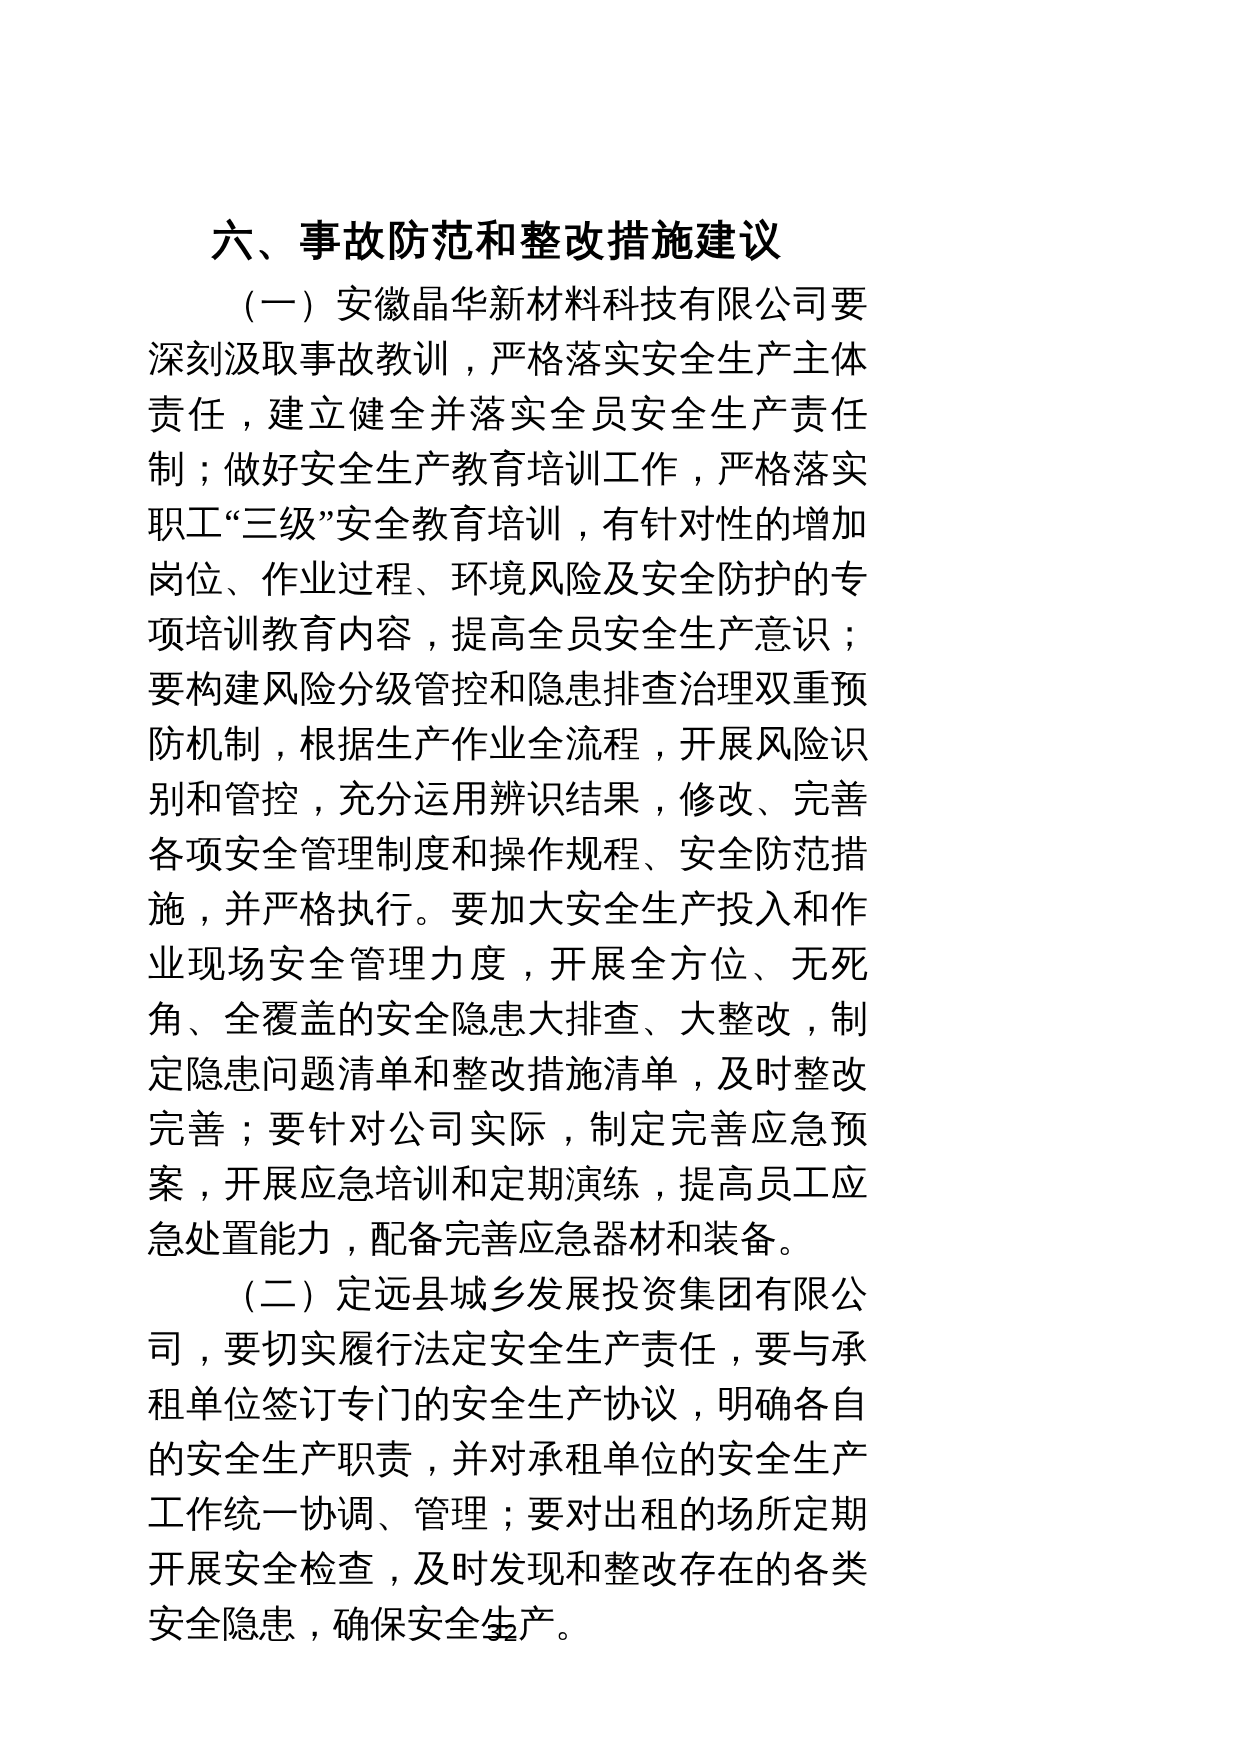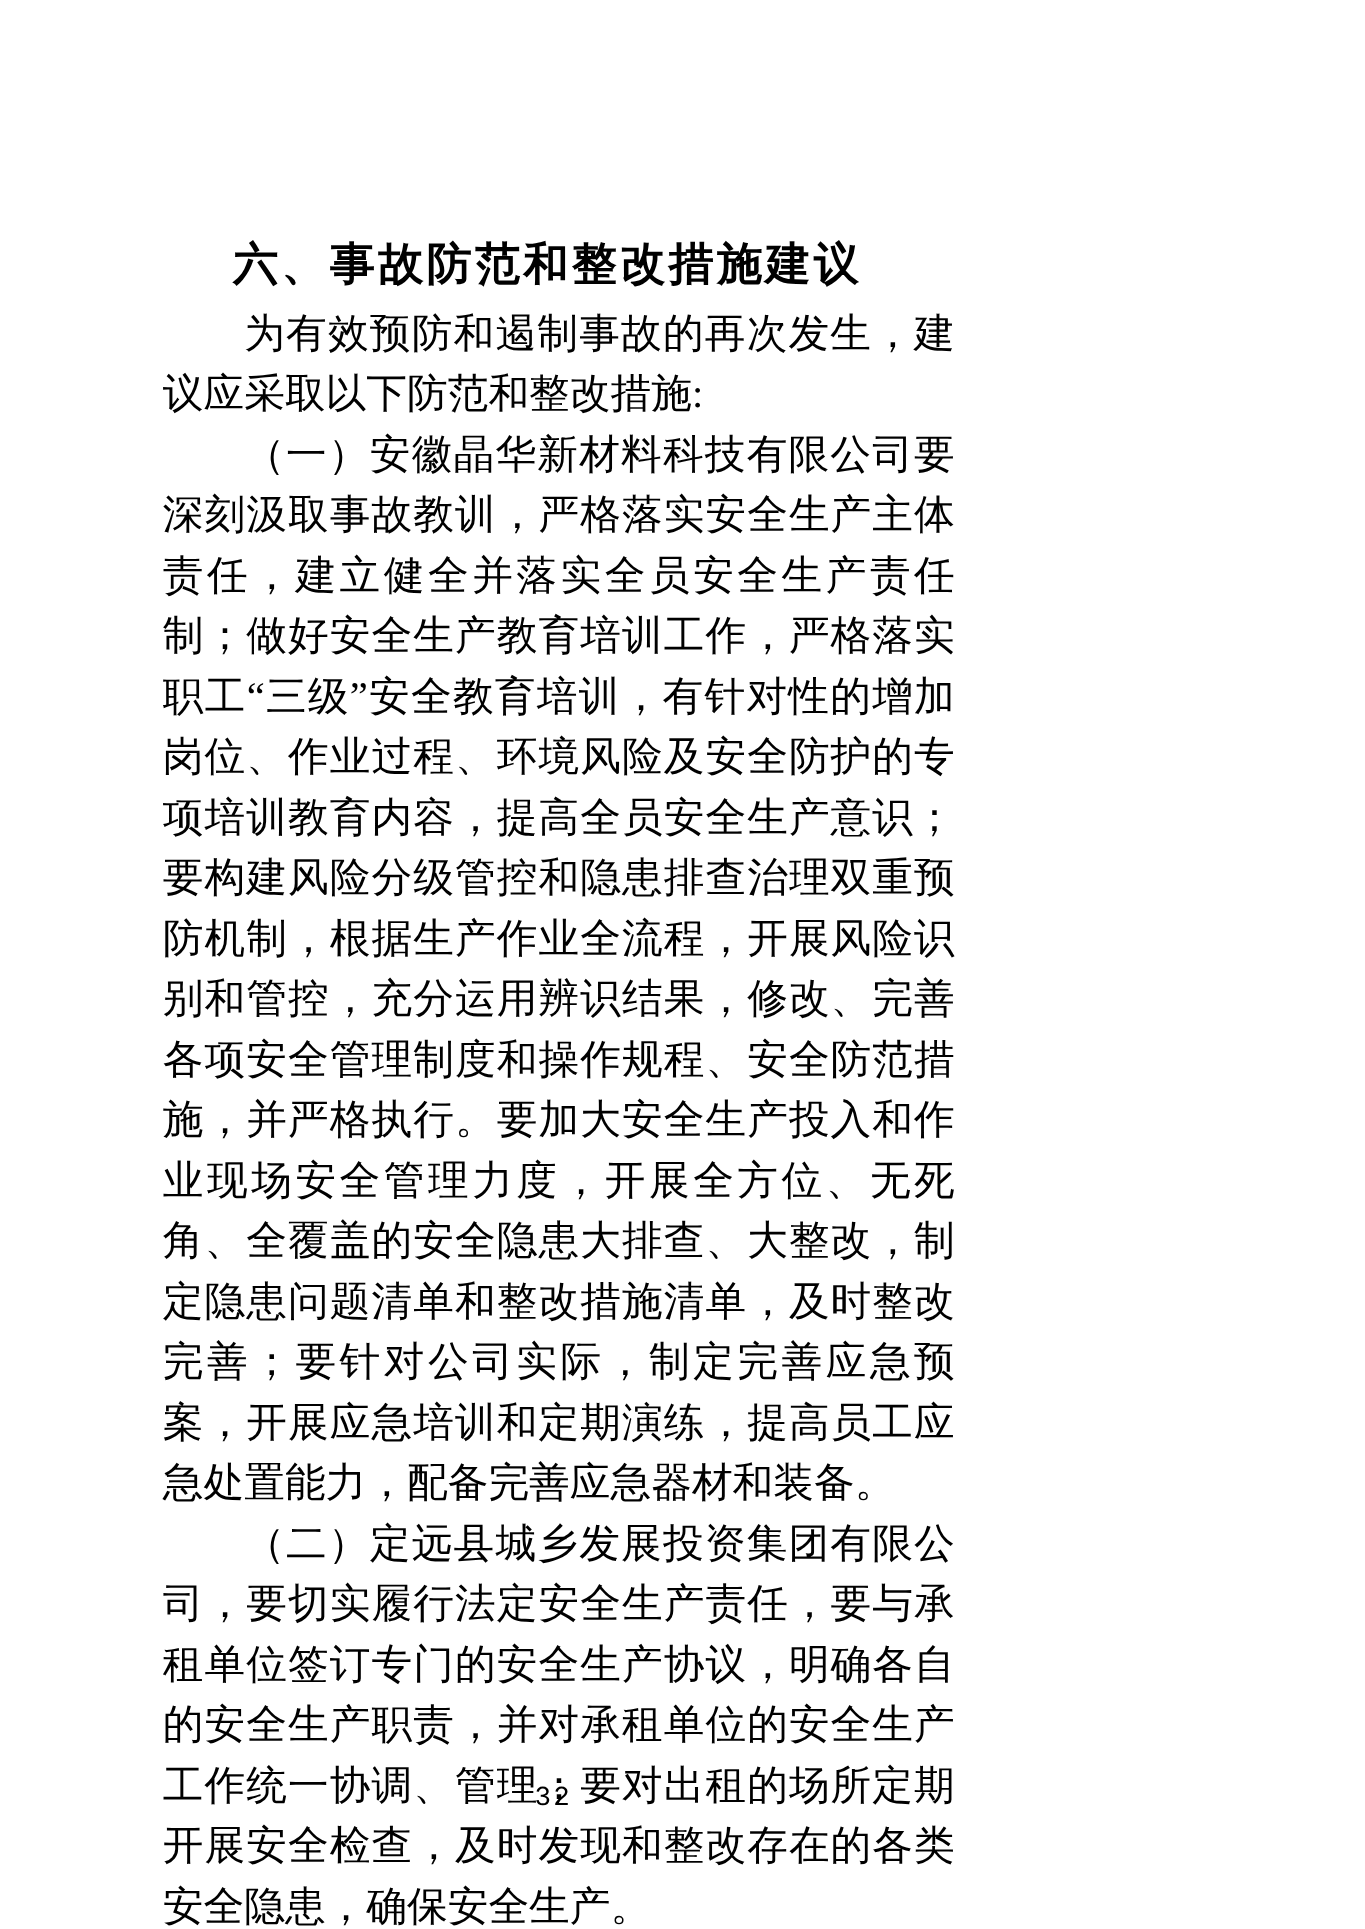--- a/index.html
+++ b/index.html
@@ -54,21 +54,20 @@
       letter-spacing: 2px;
       font-family: Liberation Mono, monospace;
     }
   </style>
 </head>
 <body>
 
 <div class="page">
   <h1 class="heading">六、事故防范和整改措施建议</h1>
 
-  <p class="para">为有效预防和遏制事故的再次发生，建议应采取以下防范和整改措施:</p>
 
   <p class="para">（一）安徽晶华新材料科技有限公司要深刻汲取事故教训，严格落实安全生产主体责任，建立健全并落实全员安全生产责任制；做好安全生产教育培训工作，严格落实职工“三级”安全教育培训，有针对性的增加岗位、作业过程、环境风险及安全防护的专项培训教育内容，提高全员安全生产意识；要构建风险分级管控和隐患排查治理双重预防机制，根据生产作业全流程，开展风险识别和管控，充分运用辨识结果，修改、完善各项安全管理制度和操作规程、安全防范措施，并严格执行。要加大安全生产投入和作业现场安全管理力度，开展全方位、无死角、全覆盖的安全隐患大排查、大整改，制定隐患问题清单和整改措施清单，及时整改完善；要针对公司实际，制定完善应急预案，开展应急培训和定期演练，提高员工应急处置能力，配备完善应急器材和装备。</p>
 
   <p class="para">（二）定远县城乡发展投资集团有限公司，要切实履行法定安全生产责任，要与承租单位签订专门的安全生产协议，明确各自的安全生产职责，并对承租单位的安全生产工作统一协调、管理；要对出租的场所定期开展安全检查，及时发现和整改存在的各类安全隐患，确保安全生产。</p>
 
 
   <div class="footer">
     <span class="pagenum">32</span>
   </div>
 </div>

